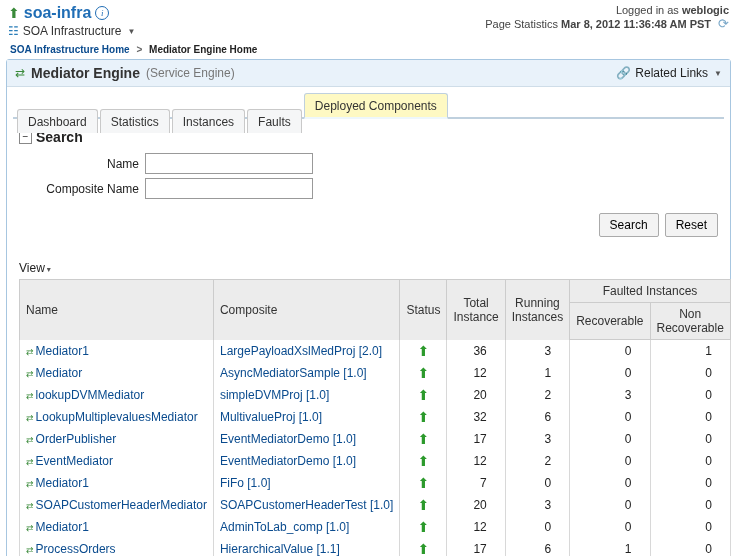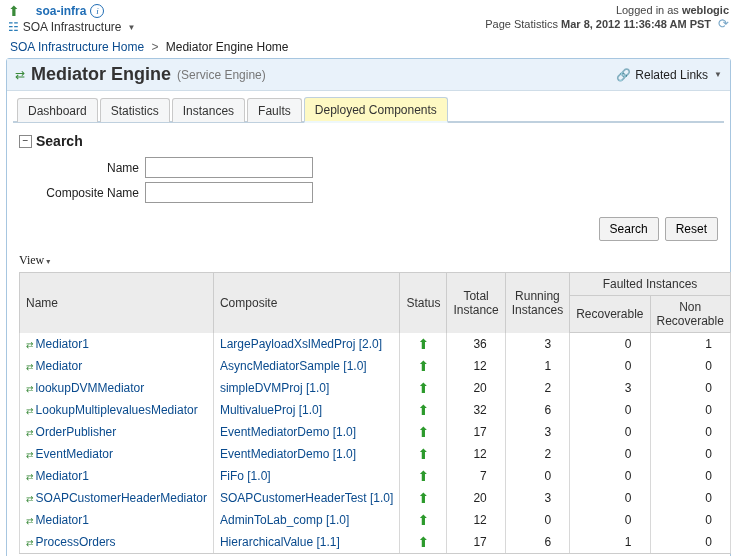--- a/index.html
+++ b/index.html
@@ -11,70 +11,70 @@
     background: #fff;
     width: 737px;
   }
   a { color: #0a4b8e; text-decoration: none; cursor: pointer; }
 
   
   .top-bar { display:flex; justify-content:space-between; padding:4px 8px 2px 8px; }
   .left-head { }
   .title-row { display:flex; align-items:center; gap:4px; }
   .up-arrow { color:#3a8a3a; font-size:14px; line-height:1; }
-  .title-main { color:#1f6db5; font-size:12px; font-weight:bold;margin-left:12px; }
+  .title-main { color:#1f6db5; font-size:16px; font-weight:bold; }
   .info-icon {
     display:inline-block; width:12px; height:12px; border:1px solid #1f6db5;
     border-radius:50%; color:#1f6db5; font-size:9px; line-height:12px;
     text-align:center; font-style:italic; font-family: Georgia, serif;
   }
   .sub-row { display:flex; align-items:center; gap:4px; margin-top:2px; font-size:12px; color:#333;}
   .tree-icon { color:#2a7db8; font-size:12px;}
   .caret { font-size:8px; color:#555; margin-left:2px; }
   .right-head { text-align:right; font-size:11px; color:#444; }
   .right-head .refresh-icon { color:#7aa8c9; font-size:13px; margin-left:4px; cursor:pointer; }
 
   
-  .breadcrumb { padding:4px 10px; font-size:12px; }
+  .breadcrumb { padding:4px 10px; font-size:10px;font-weight:bold; }
   .breadcrumb .sep { color:#666; margin:0 4px; }
 
   
   .panel {
     margin:0 6px 6px 6px;
     border:1px solid #a7c6e0;
     border-radius:3px;
   }
   .panel-header {
     background:#e9f2fa;
     border-bottom:1px solid #cfdde8;
     padding:5px 8px;
     display:flex; justify-content:space-between; align-items:center;
   }
   .panel-title { display:flex; align-items:center; gap:6px; }
   .panel-title .icon-med { color:#3a8a3a; font-size:12px; }
-  .panel-title .main { font-weight:bold; font-size:18px; color:#333;text-align:center;}
+  .panel-title .main { font-weight:bold; font-size:14px; color:#333;text-align:center;}
   .panel-title .sub { color:#777; font-size:12px; }
   .related { display:flex; align-items:center; gap:4px; font-size:12px;}
   .related .chain-icon { color:#6e6e6e; }
 
   
   .tabs-wrap { padding:4px 6px 0 6px; background:#fff;}
   .tabs {
     display:flex; align-items:flex-end; gap:2px;
     border-bottom: 2px solid #bfd0de;
     padding-left:4px;
   }
   .tab {
     background:#f5f6f7;
     border:1px solid #c9c9c9;
     border-bottom:none;
     border-radius:3px 3px 0 0;
     padding:5px 10px 4px 10px;
     font-size:12px; color:#333;
-    position:relative; top:1px;
+    position:relative; top:16px;
     cursor:pointer;
   }
   .tab.active {
     background:#fef9c3;
     border-color:#bfd0de;
     border-bottom:2px solid #eef7fb;
     top:2px;
     font-weight:normal;
   }
 
@@ -88,21 +88,21 @@
     width:160px; height:17px; border:1px solid #999; padding:1px 3px;
     font-size:12px;
   }
   .btn-row { display:flex; justify-content:flex-end; gap:6px; margin-top:14px; }
   button.std {
     background:#f3f3f3; border:1px solid #aaa; border-radius:2px;
     padding:4px 10px; font-size:12px; cursor:pointer;
   }
 
   
-  .view-row { margin-top:12px; margin-bottom:4px; font-size:12px;font-family:Liberation Serif, serif; }
+  .view-row { margin-top:24px; margin-bottom:4px; font-size:12px; }
   .view-row .caret { margin-left:2px; }
 
   
   table.data {
     width:100%; border-collapse:collapse; font-size:12px;
     border:1px solid #ccc;
   }
   table.data thead th {
     background:#ececec; border:1px solid #ccc;
     font-weight:normal; padding:4px 6px; text-align:center;

